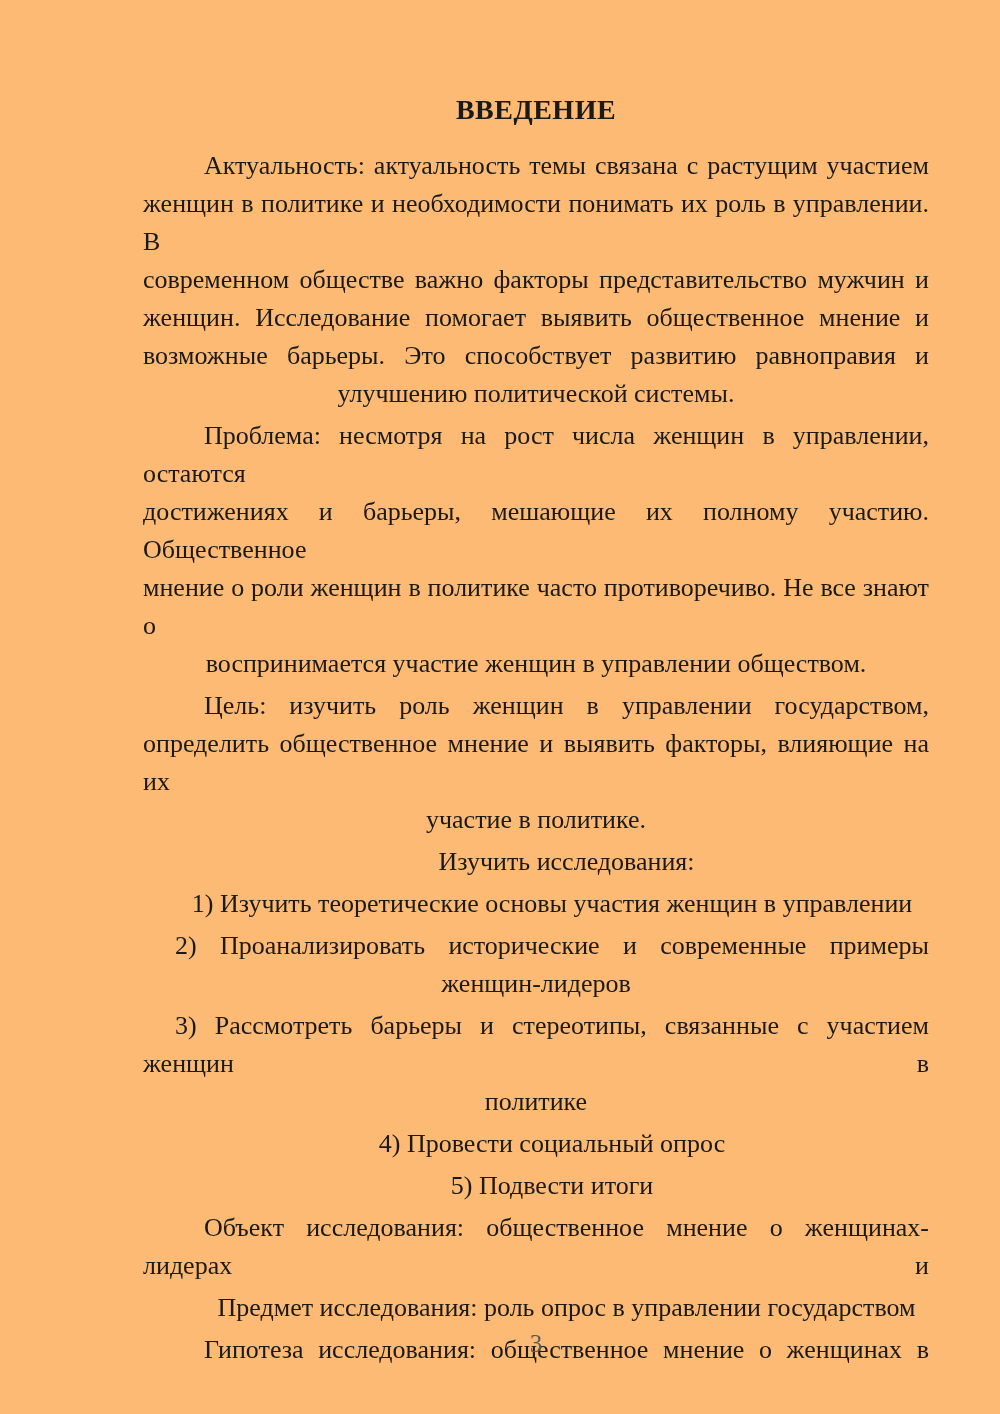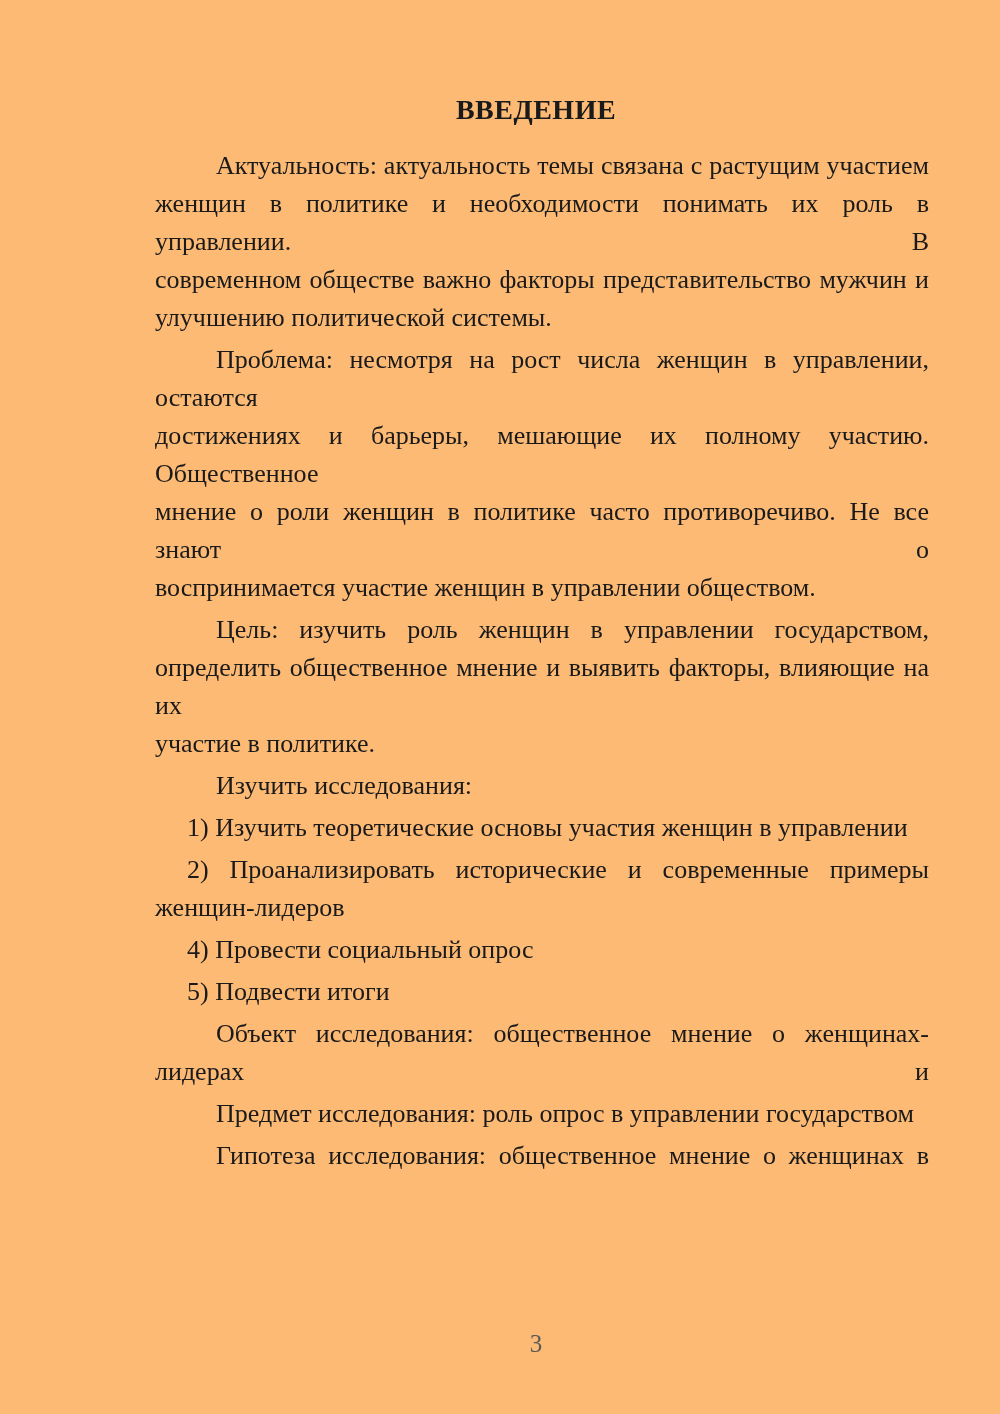--- a/index.html
+++ b/index.html
@@ -26,24 +26,24 @@
     font-size: 28px;
     font-weight: bold;
     line-height: 30px;
     text-align: center;
     letter-spacing: 0.5px;
     margin: 0 0 22px 0;
   }
   .para {
     font-size: 26px;
     line-height: 38px;
-    margin: 0 0 4px 12px;
+    margin: 0 0 4px 0;
   }
   .line {
-    text-align: left;
+    text-align: center;
     white-space: normal;
   }
   .line.just {
     text-align: justify;
     text-align-last: justify;
   }
   .para.body .line.first { text-indent: 61px; }
   .para.list .line.first { text-indent: 32px; }
   .pagenum {
     position: absolute;
@@ -59,20 +59,22 @@
 <body>
 
 <div class="page">
   <div class="content">
     <h1 class="doc-title">ВВЕДЕНИЕ</h1>
     <div>
         <div class="para body">
           <div class="line first just">Актуальность: актуальность темы связана с растущим участием</div>
           <div class="line just">женщин в политике и необходимости понимать их роль в управлении. В</div>
           <div class="line just">современном обществе важно факторы представительство мужчин и</div>
+          <div class="line just">женщин. Исследование помогает выявить общественное мнение и</div>
+          <div class="line just">возможные барьеры. Это способствует развитию равноправия и</div>
           <div class="line">улучшению политической системы.</div>
         </div>
         <div class="para body">
           <div class="line first just">Проблема: несмотря на рост числа женщин в управлении, остаются</div>
           <div class="line just">достижениях и барьеры, мешающие их полному участию. Общественное</div>
           <div class="line just">мнение о роли женщин в политике часто противоречиво. Не все знают о</div>
           <div class="line">воспринимается участие женщин в управлении обществом.</div>
         </div>
         <div class="para body">
           <div class="line first just">Цель: изучить роль женщин в управлении государством,</div>
@@ -83,20 +85,24 @@
           <div class="line first">Изучить исследования:</div>
         </div>
         <div class="para list">
           <div class="line first">1) Изучить теоретические основы участия женщин в управлении</div>
         </div>
         <div class="para list">
           <div class="line first just">2) Проанализировать исторические и современные примеры</div>
           <div class="line">женщин-лидеров</div>
         </div>
         <div class="para list">
+          <div class="line first just">3) Рассмотреть барьеры и стереотипы, связанные с участием женщин в</div>
+          <div class="line">политике</div>
+        </div>
+        <div class="para list">
           <div class="line first">4) Провести социальный опрос</div>
         </div>
         <div class="para list">
           <div class="line first">5) Подвести итоги</div>
         </div>
         <div class="para body">
           <div class="line first just">Объект исследования: общественное мнение о женщинах-лидерах и</div>
         </div>
         <div class="para body">
           <div class="line first">Предмет исследования: роль опрос в управлении государством</div>

